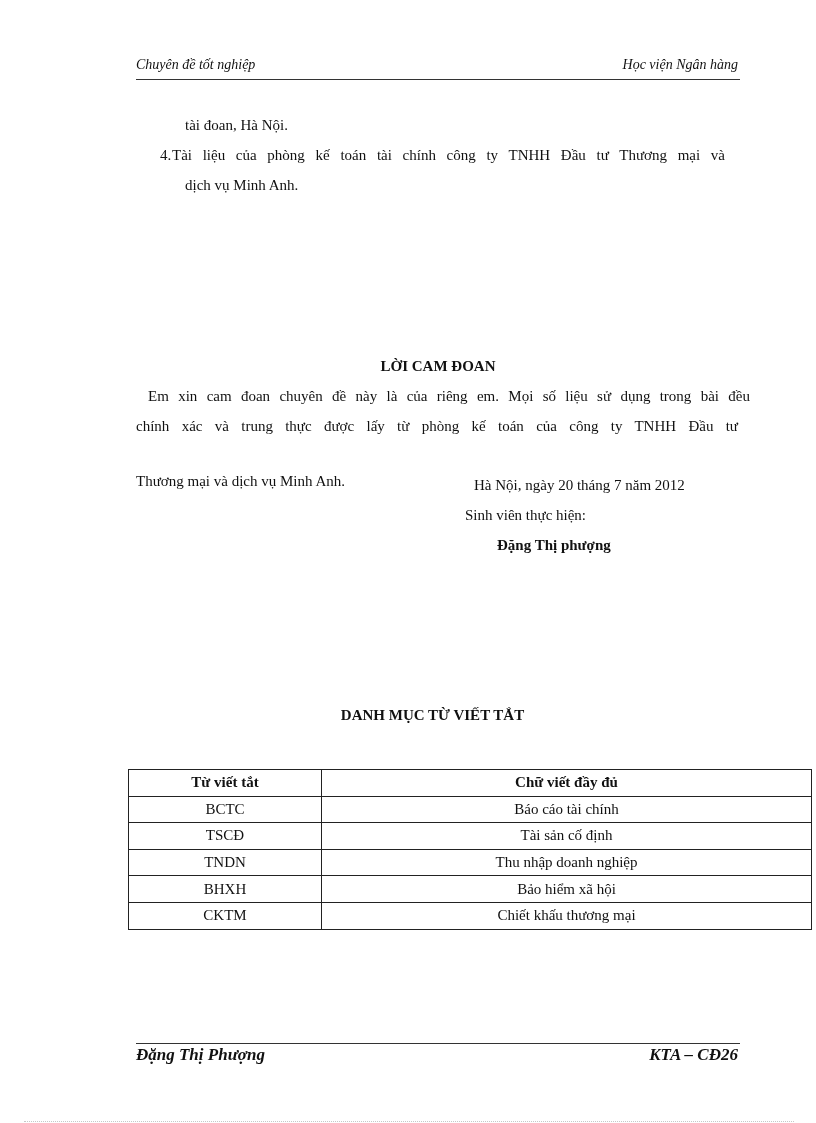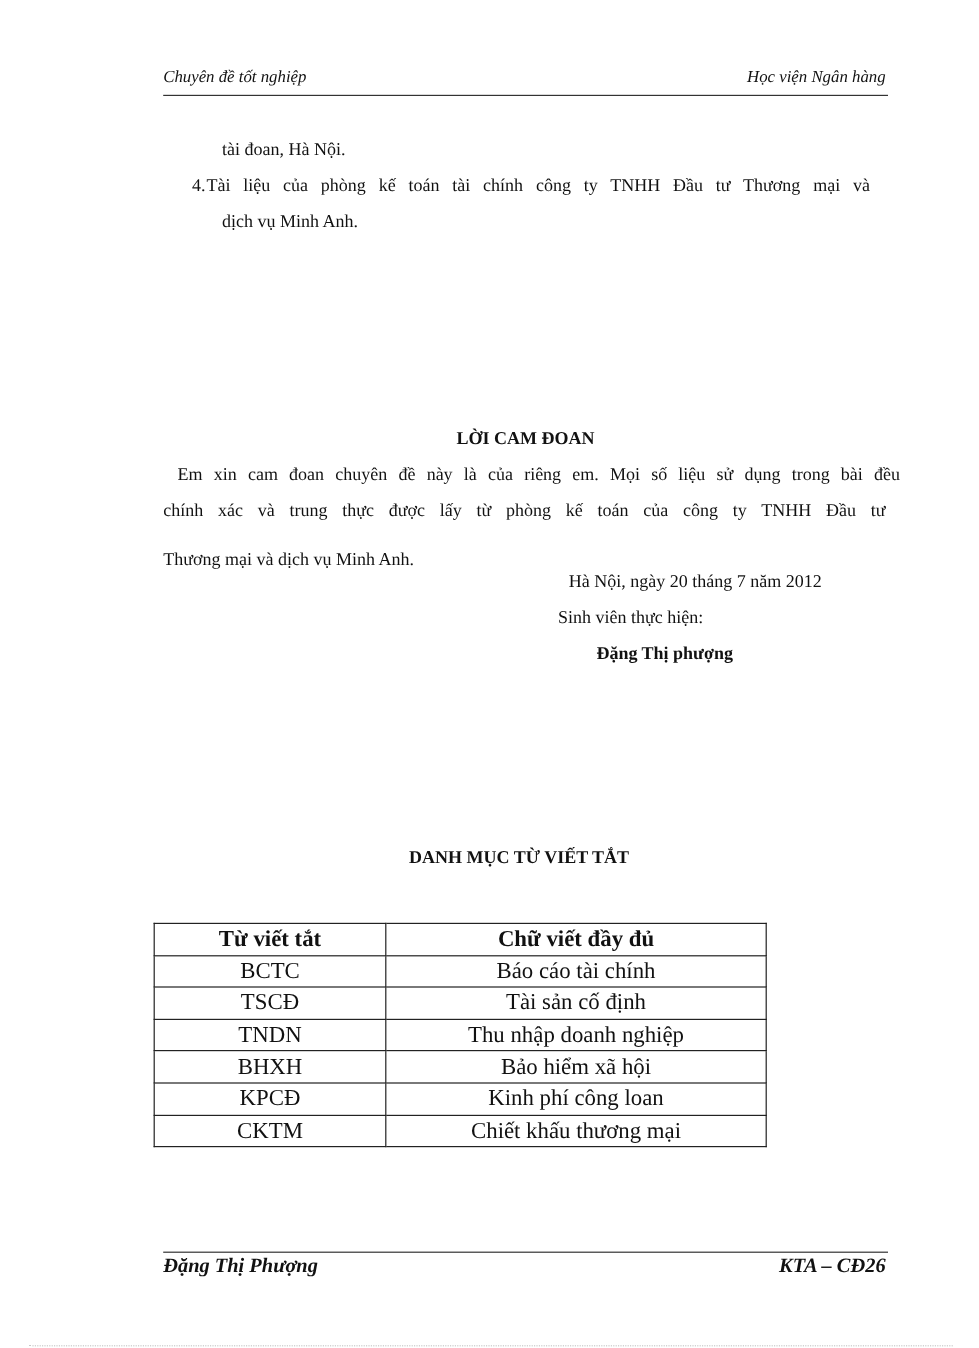--- a/index.html
+++ b/index.html
@@ -8,22 +8,22 @@
   .abs { position: absolute; }
   .hdr { top: 57px; font-size: 14px; font-weight: normal; font-style: italic; }
   .hdr-left { left: 136px; }
   .hdr-right { right: 78px; }
   .hdr-rule { left: 136px; width: 604px; top: 79px; border-top: 1px solid #333; height: 0; }
   .body-text { font-size: 15px; line-height: 30px; }
   .line { position: absolute; white-space: nowrap; }
   .justify { text-align: justify; text-align-last: justify; white-space: normal; }
   .center { text-align: center; }
   .bold { font-weight: bold; }
-  table.abbr { position: absolute; left: 128px; top: 769px; width: 511px; border-collapse: collapse;
-               font-size: 19px; }
+  table.abbr { position: absolute; left: 128px; top: 769px; width: 684px; border-collapse: collapse;
+               font-size: 15px; }
   table.abbr td, table.abbr th { border: 1px solid #222; height: 25.6px; padding: 0; text-align: center;
                font-weight: normal; line-height: 25px; }
   table.abbr th { font-weight: bold; }
   table.abbr col.c1 { width: 193px; }
   .ftr-rule { left: 136px; width: 604px; top: 1043px; border-top: 1px solid #333; height: 0; }
   .ftr { top: 1045px; font-size: 17px; font-weight: bold; font-style: italic; }
   .ftr-left { left: 136px; }
   .ftr-right { right: 78px; }
   .page-break { left: 24px; width: 770px; top: 1121px; border-top: 1px dotted #c8c8c8; height: 0; }
 </style>
@@ -38,21 +38,21 @@
   <div class="line" style="left:185px; top:110px;">tài đoan, Hà Nội.</div>
   <div class="line" style="left:160px; top:140px;">4.</div>
   <div class="line justify" style="left:172px; top:140px; width:553px;">Tài liệu của phòng kế toán tài chính công ty TNHH Đầu tư Thương mại và</div>
   <div class="line" style="left:185px; top:170px;">dịch vụ Minh Anh.</div>
 </div>
 
 <div class="body-text">
   <div class="line center bold" style="left:136px; width:604px; top:351px;">LỜI CAM ĐOAN</div>
   <div class="line justify" style="left:136px; top:381px; width:602px;margin-left:12px;">Em xin cam đoan chuyên đề này là của riêng em. Mọi số liệu sử dụng trong bài đều</div>
   <div class="line justify" style="left:136px; top:411px; width:602px;">chính xác và trung thực được lấy từ phòng kế toán của công ty TNHH Đầu tư</div>
-  <div class="line" style="left:136px; top:452px;">Thương mại và dịch vụ Minh Anh.</div>
+  <div class="line" style="left:136px; top:466px;">Thương mại và dịch vụ Minh Anh.</div>
   <div class="line" style="left:442px; top:470px;margin-left:32px;">Hà Nội, ngày 20 tháng 7 năm 2012</div>
   <div class="line" style="left:452px; top:500px;margin-left:13px;">Sinh viên thực hiện:</div>
   <div class="line bold" style="left:497px; top:530px;">Đặng Thị phượng</div>
 </div>
 
 <div class="body-text">
   <div class="line center bold" style="left:128px; width:609px; top:700px;">DANH MỤC TỪ VIẾT TẮT</div>
 </div>
 <table class="abbr">
   <colgroup>
@@ -76,24 +76,20 @@
     </tr>
     <tr>
       <td>TNDN</td>
       <td>Thu nhập doanh nghiệp</td>
     </tr>
     <tr>
       <td>BHXH</td>
       <td>Bảo hiểm xã hội</td>
     </tr>
     <tr>
-      <td>KPCĐ</td>
-      <td>Kinh phí công loan</td>
-    </tr>
-    <tr>
       <td>CKTM</td>
       <td>Chiết khấu thương mại</td>
     </tr>
   </tbody>
 </table>
 
 <div class="abs ftr-rule"></div>
 <div class="abs ftr ftr-left">Đặng Thị Phượng</div>
 <div class="abs ftr ftr-right">KTA – CĐ26</div>
 

